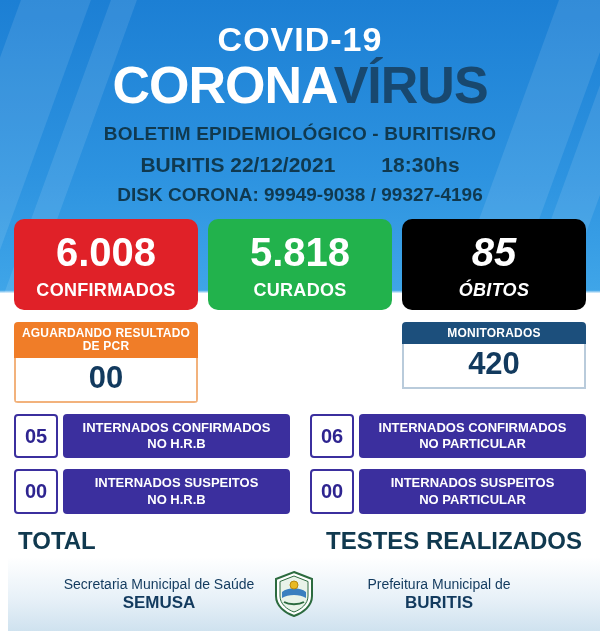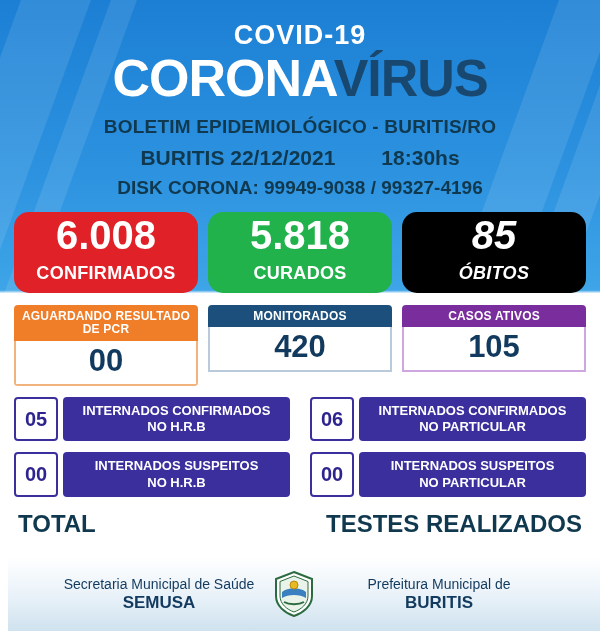--- a/index.html
+++ b/index.html
@@ -28,21 +28,21 @@
     transform: skewX(-20deg);
     pointer-events: none;
   }
   .header {
     position: relative;
     text-align: center;
     padding-top: 22px;
     color: #ffffff;
   }
   .covid19 {
-    font-size: 27px;
+    font-size: 34px;
     font-weight: bold;
     letter-spacing: 1px;
     line-height: 1;
     color: #ffffff;
   }
   .corona {
     font-size: 52px;
     font-weight: bold;
     line-height: 1.05;
     letter-spacing: -1px;
@@ -81,24 +81,24 @@
   .stats-row {
     position: relative;
     display: flex;
     justify-content: space-between;
     padding: 0 14px;
     margin-top: 13px;
     box-sizing: border-box;
   }
   .stat-box {
     width: 184px;
-    border-radius: 15px;
+    border-radius: 10px;
     text-align: center;
     color: #ffffff;
-    padding: 2px 0 9px 0;
+    padding: 12px 0 9px 0;
     box-sizing: border-box;
   }
   .stat-box .num {
     font-size: 40px;
     font-weight: bold;
     line-height: 1.05;
   }
   .stat-box .lbl {
     font-size: 18px;
     font-weight: bold;
@@ -315,28 +315,20 @@
       <div class="body brd-orange">
         <div class="num">00</div>
       </div>
     </div>
     <div class="card">
       <div class="cap cap-navy">
         <div>MONITORADOS</div>
       </div>
       <div class="body brd-navy">
         <div class="num">420</div>
-      </div>
-    </div>
-    <div class="card">
-      <div class="cap cap-purple">
-        <div>CASOS ATIVOS</div>
-      </div>
-      <div class="body brd-purple">
-        <div class="num">105</div>
       </div>
     </div>
   </div>
 
   <div class="int-row">
     <div class="int-item">
       <div class="int-num">05</div>
       <div class="int-text">
         <span>INTERNADOS CONFIRMADOS</span>
         <span>NO H.R.B</span>

